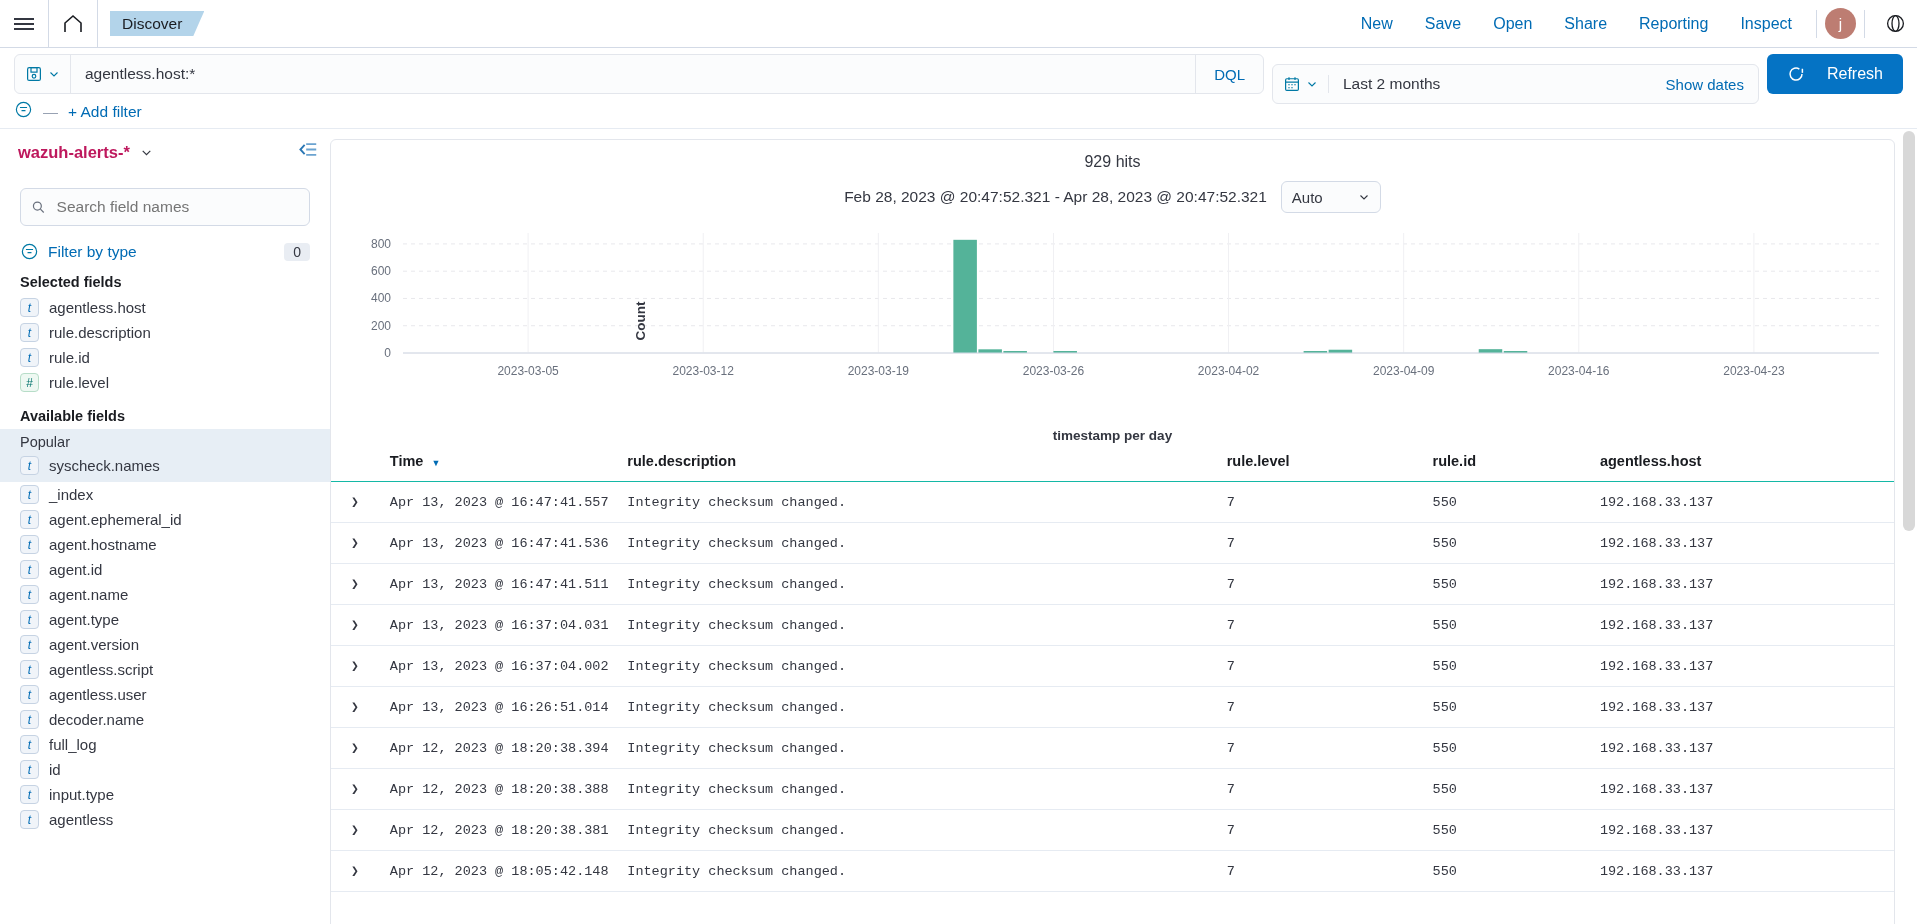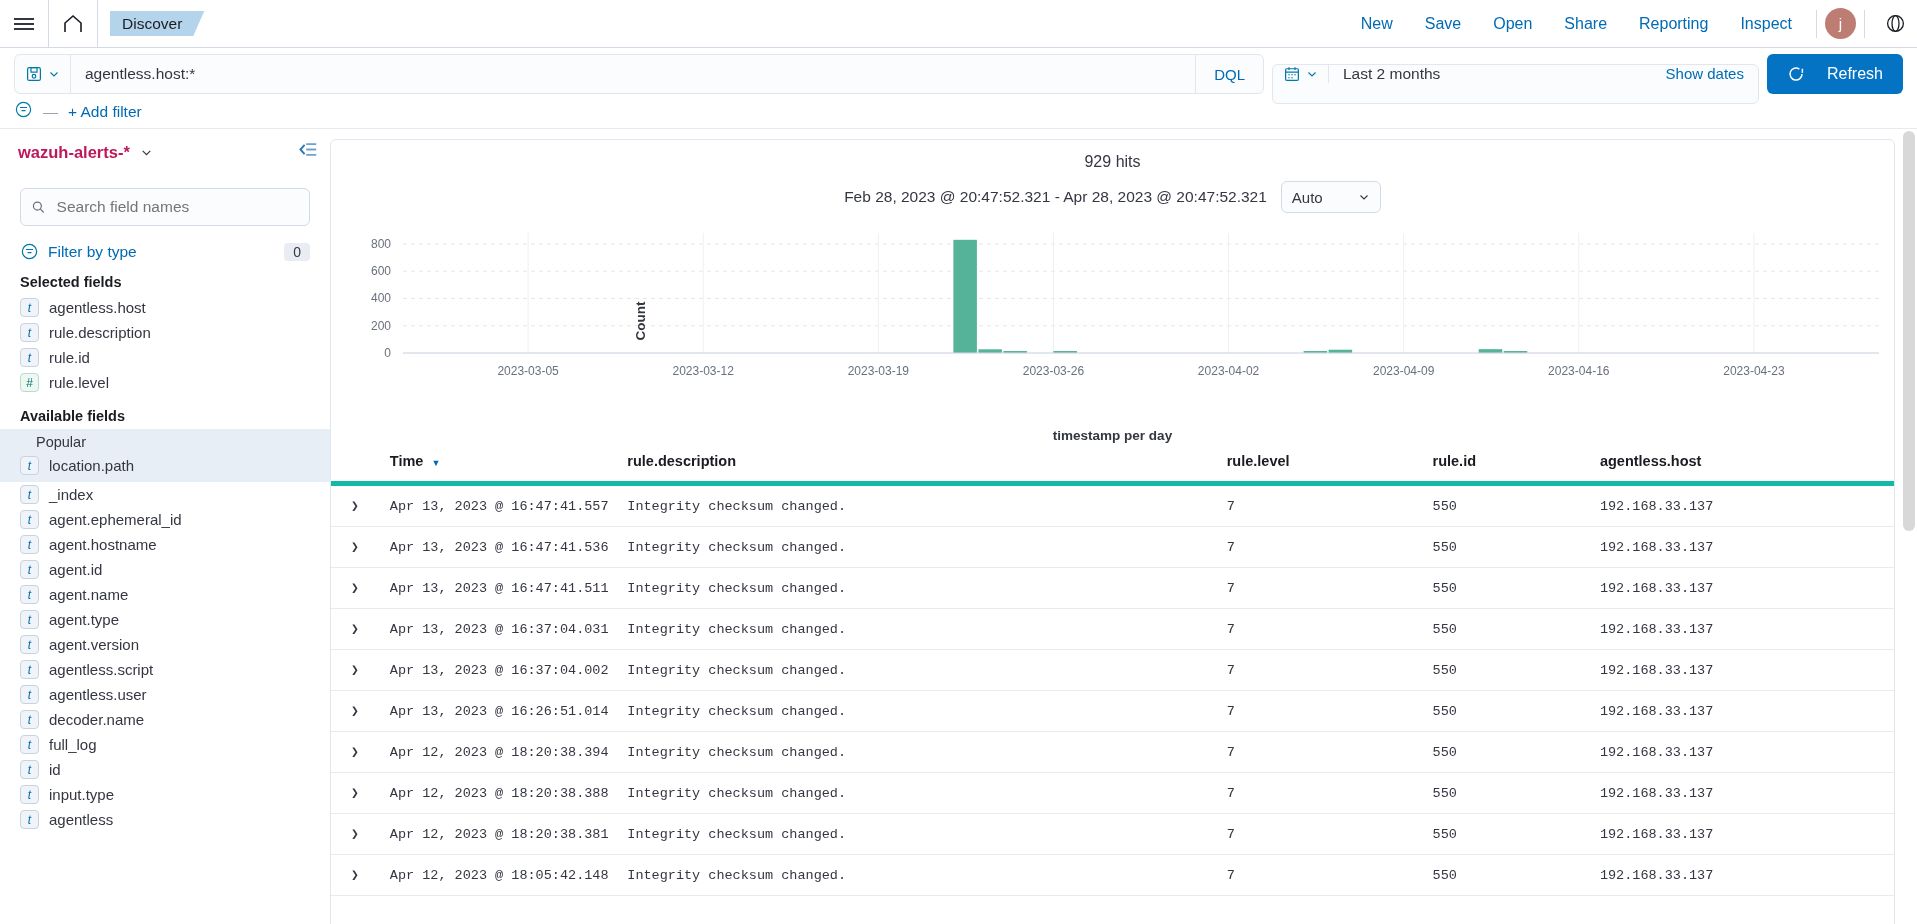--- a/index.html
+++ b/index.html
@@ -68,21 +68,21 @@
   .query-text {
     flex: 1; display: flex; align-items: center; padding: 0 14px;
     font-size: 15.5px; color: #343741; background: transparent; border: none; outline: none;
     font-family: "Liberation Sans", sans-serif;
   }
   .dql-badge {
     display: flex; align-items: center; padding: 0 18px;
     color: #006bb4; font-size: 15px; border-left: 1px solid #e3e6ec; cursor: pointer;
   }
   .date-wrap {
-    display: flex; align-items: flex-start; height: 40px; margin-left: 8px;
+    display: flex; align-items: center; height: 40px; margin-left: 8px;
     border: 1px solid #e3e6ec; border-radius: 6px; background: #fbfcfd; width: 487px;
     overflow: hidden;
     margin-top: 20px;
   }
   .cal-btn {
     width: 56px; display: flex; align-items: center; justify-content: center; gap: 5px;
     border-right: 1px solid #e3e6ec; cursor: pointer; color: #006bb4;
   }
   .date-text {
     flex: 1; display: flex; align-items: center; padding: 0 14px;
@@ -140,21 +140,21 @@
     display: flex; align-items: center; gap: 10px;
     padding: 4px 20px; height: 25px; cursor: pointer; font-size: 15px; color: #343741;
   }
   .ftype {
     width: 19px; height: 19px; border-radius: 4px; border: 1px solid #c6d3e3;
     background: #f0f4f9; color: #006bb4; font-size: 12px; font-style: italic;
     display: flex; align-items: center; justify-content: center; flex: 0 0 auto;
   }
   .ftype.num { border-color: #b7ddc8; background: #eef8f2; color: #00726b; font-style: normal; }
   .popular-block { background: #e7eef5; padding: 3px 0 4px 0; }
-  .popular-label { font-size: 14.5px; color: #343741; padding: 2px 20px 3px 36px; }
+  .popular-label { font-size: 14.5px; color: #343741; padding: 2px 20px 3px 20px; }
   .collapse-icon {
     position: absolute; right: 12px; top: 12px; cursor: pointer;
   }
 
   
   .main-panel {
     flex: 1; padding: 10px 22px 0 0; overflow: hidden; position: relative;
   }
   .panel-card {
     border: 1px solid #e3e6ec; border-radius: 6px; background: #fff; height: 100%;
@@ -181,21 +181,21 @@
   .x-axis-title {
     text-align: center; font-size: 13.5px; font-weight: bold; color: #343741;
     margin-top: 8px;
   }
   svg.chart { display: block; }
 
   
   .doc-table { width: 100%; border-collapse: collapse; table-layout: fixed; }
   .doc-table thead th {
     text-align: left; font-size: 14.5px; font-weight: bold; color: #1a1c21;
-    padding: 10px 0 12px 0; border-bottom: 5px solid #14b8a6;
+    padding: 10px 0 12px 0; border-bottom: 1px solid #14b8a6;
   }
   .doc-table td {
     font-family: "Liberation Mono", monospace; font-size: 13.5px; color: #343741;
     padding: 12px 0; border-bottom: 1px solid #e6ebf2; vertical-align: middle;
   }
   .col-expand { width: 52px; }
   .col-time   { width: 210px; }
   .col-desc   { width: 530px; }
   .col-level  { width: 182px; }
   .col-id     { width: 148px; }
@@ -351,21 +351,21 @@
           <span>rule.level</span>
         </div>
       </div>
 
       <div class="section-title">Available fields</div>
 
       <div class="popular-block">
         <div class="popular-label">Popular</div>
         <div class="field-item">
           <span class="ftype">t</span>
-          <span>location.path</span>
+          <span>syscheck.names</span>
         </div>
       </div>
 
       <div class="field-list">
         <div class="field-item">
           <span class="ftype">t</span>
           <span>_index</span>
         </div>
         <div class="field-item">
           <span class="ftype">t</span>

